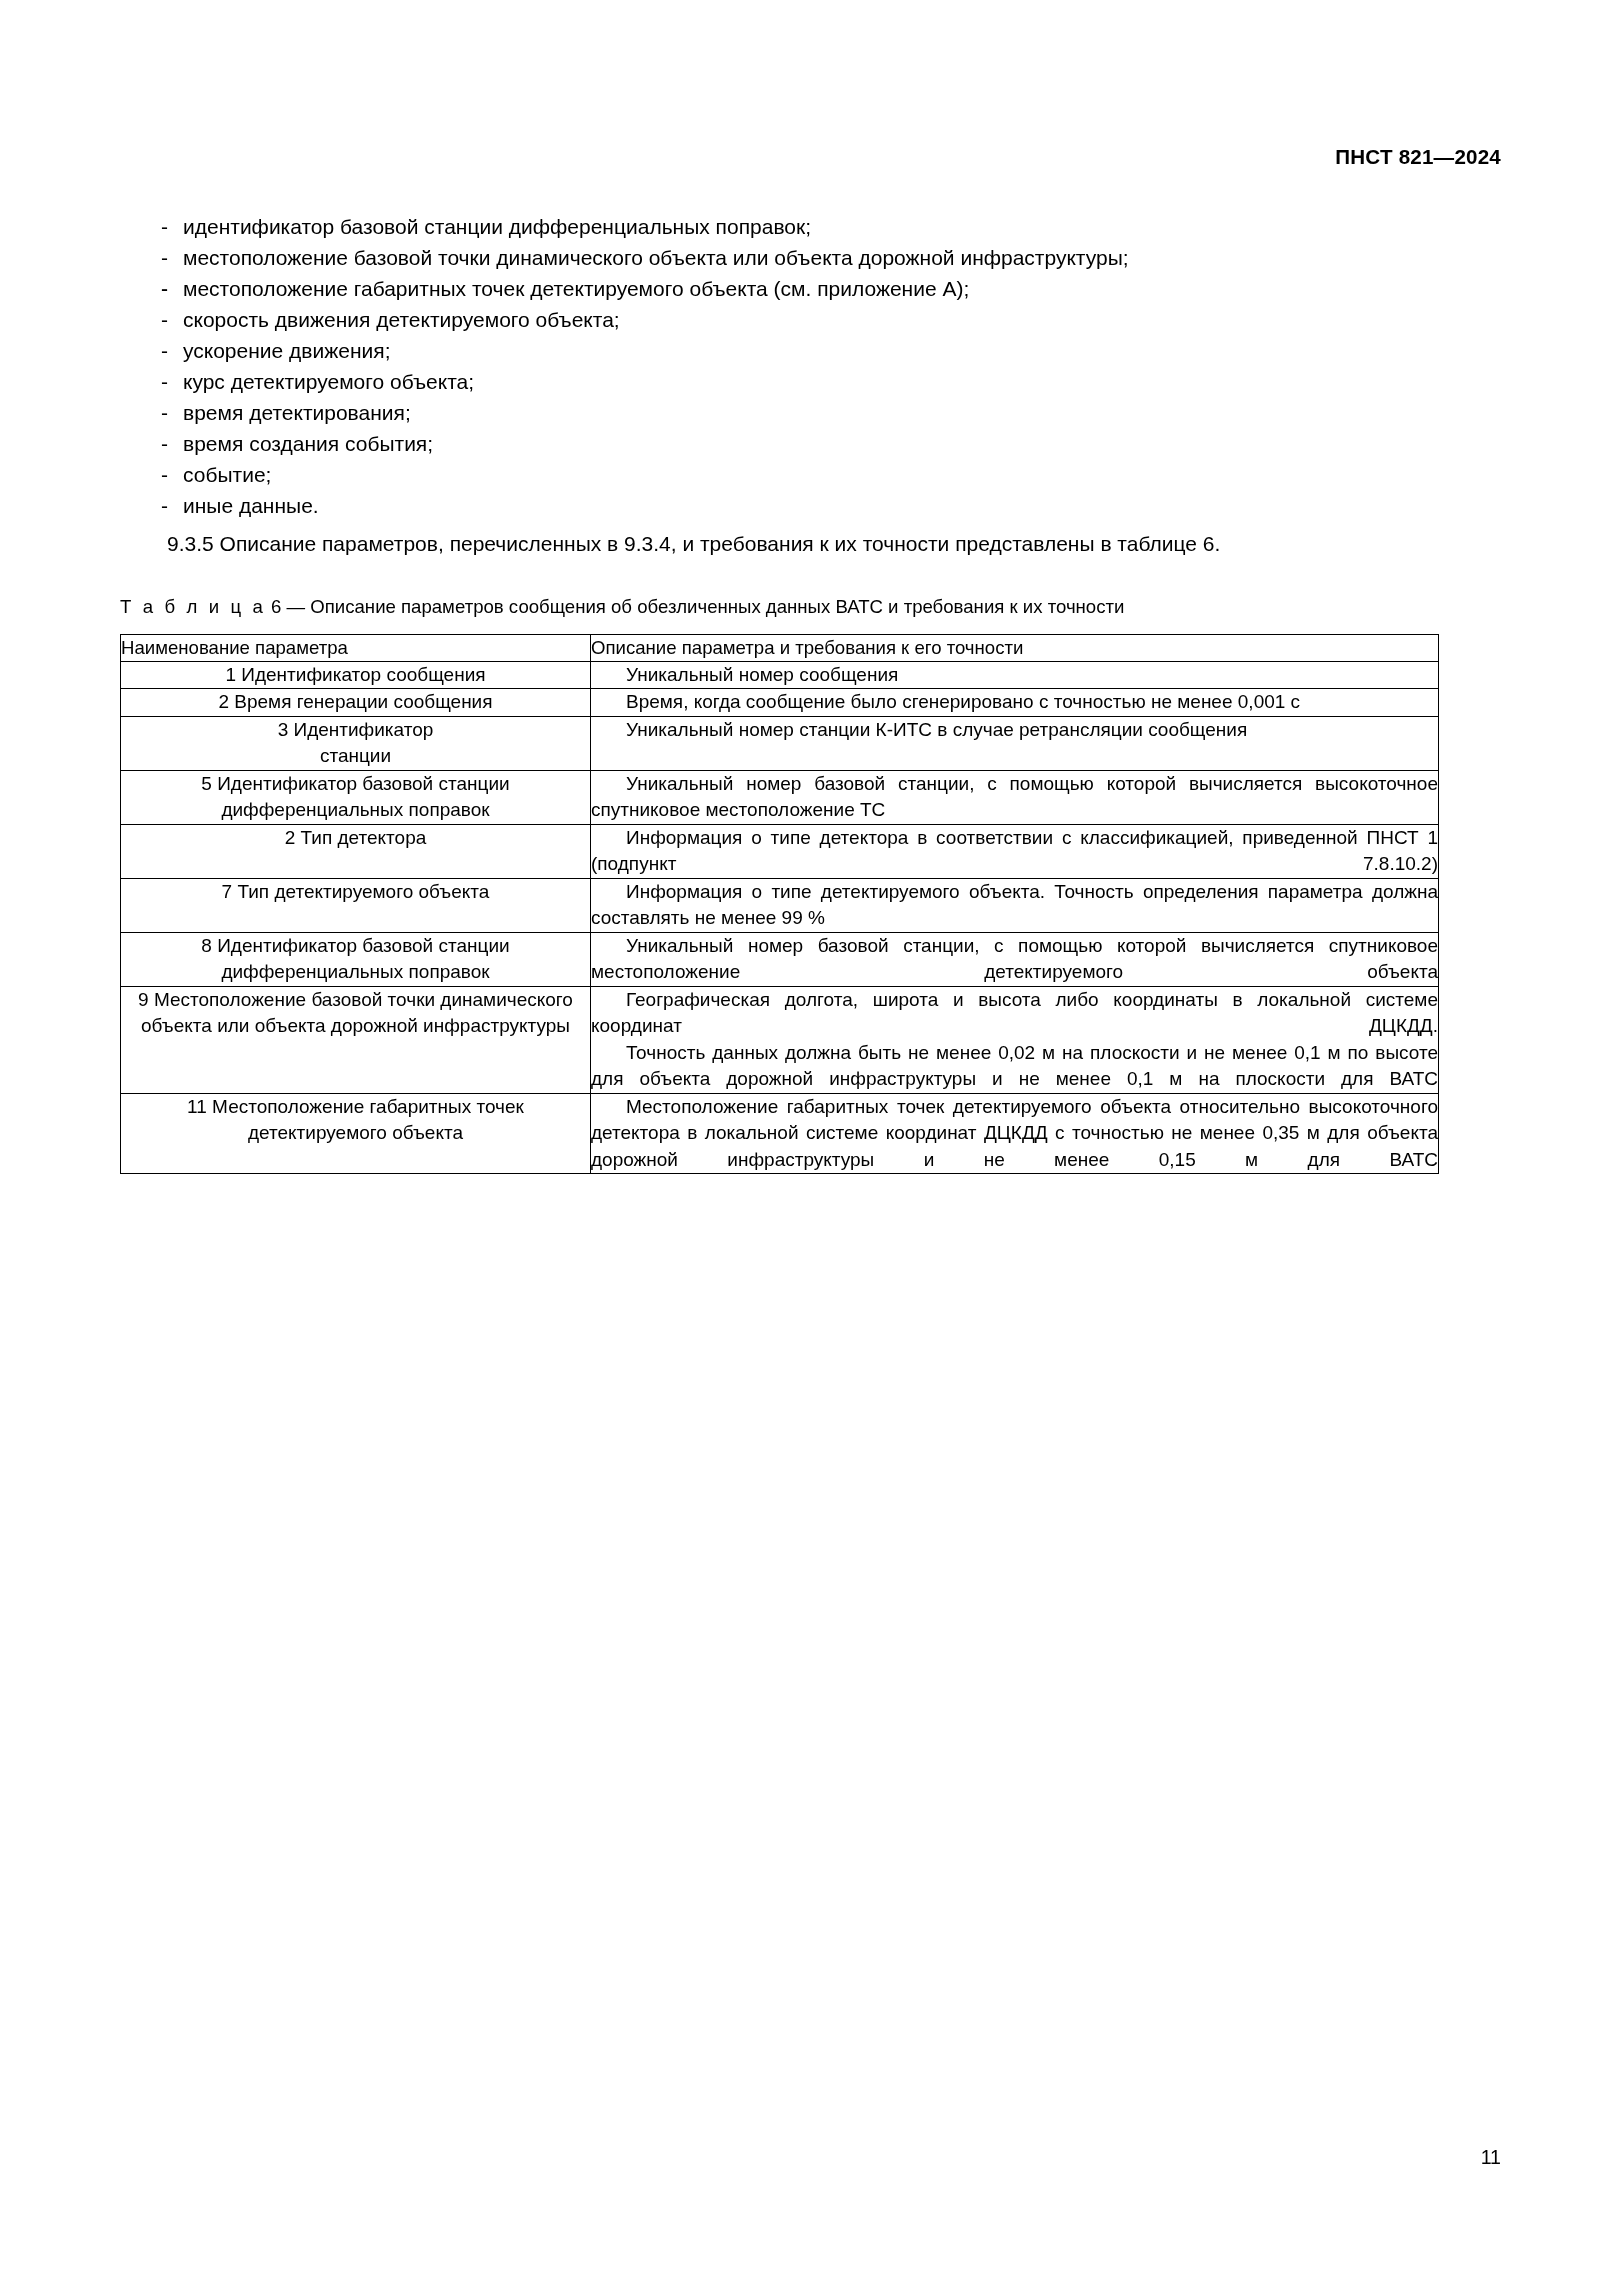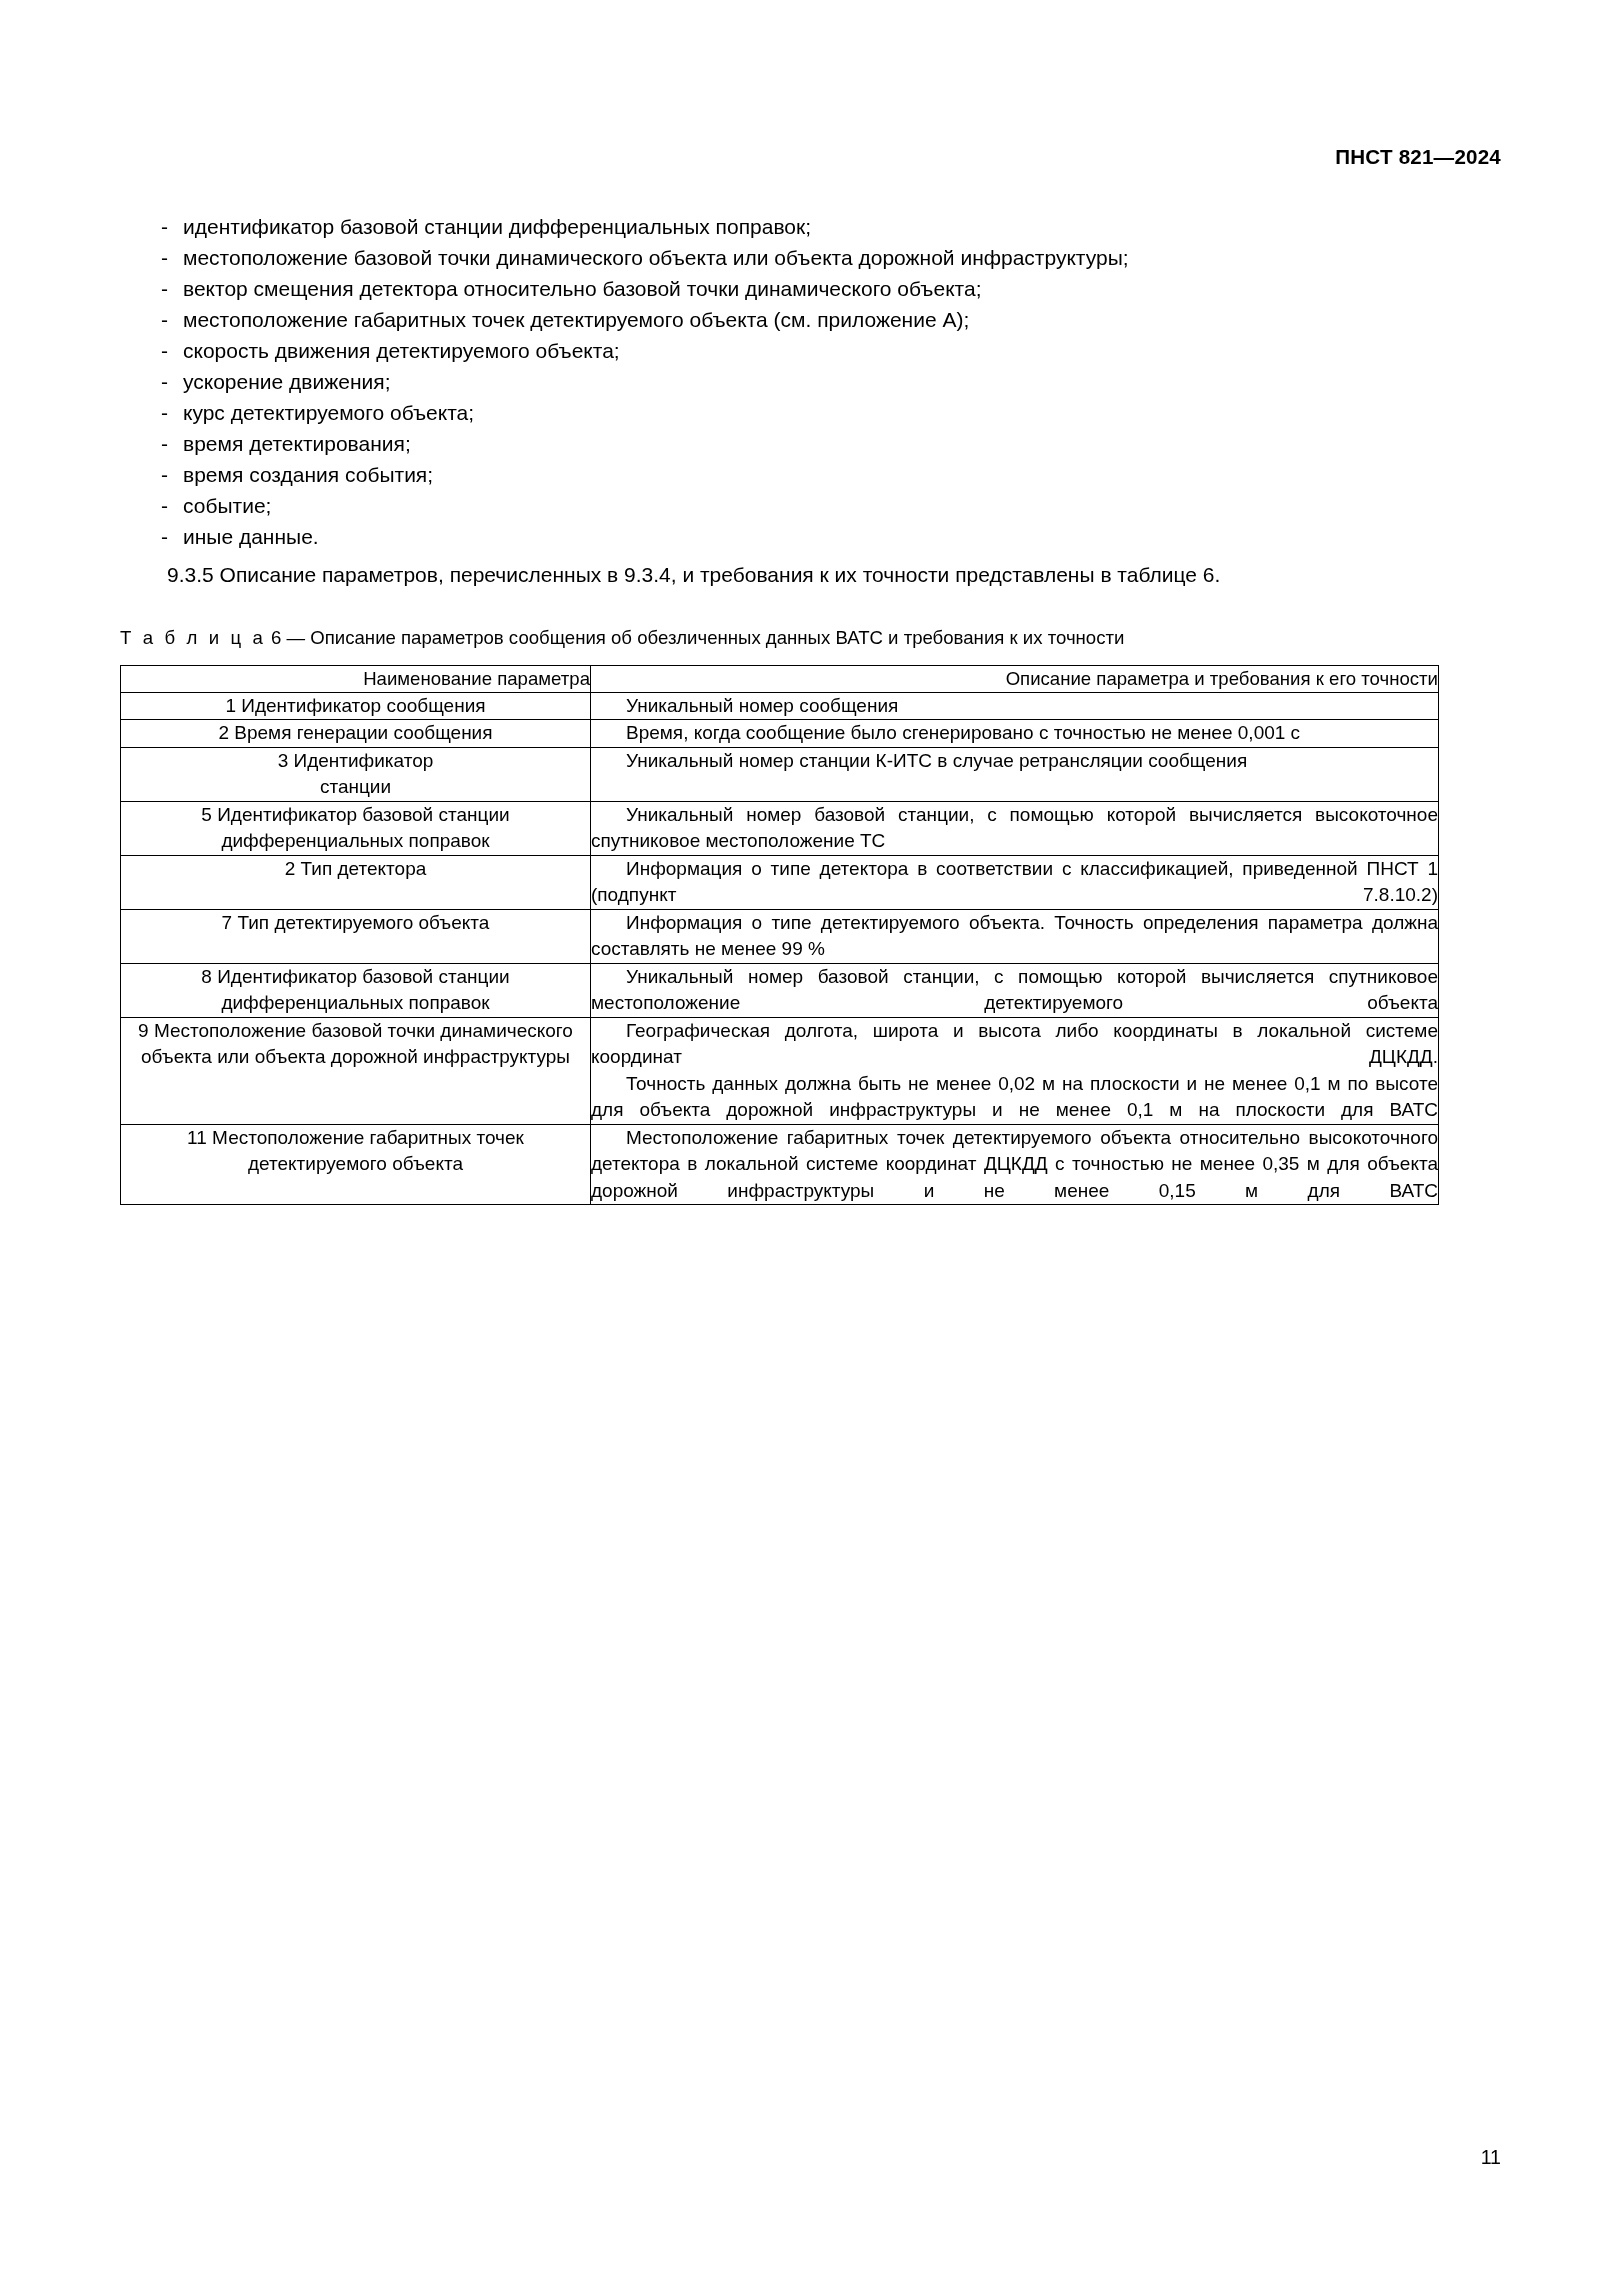--- a/index.html
+++ b/index.html
@@ -77,21 +77,21 @@
   }
   table.main td, table.main th {
     border: 1.5px solid #000000;
     vertical-align: top;
     padding: 0;
   }
   .col-a { width: 470px; }
   .col-b { width: 848px; }
 
   .hdr-cell {
-    text-align: right;
+    text-align: left;
     font-size: 18.6px;
     font-weight: normal;
     padding: 17.6px 9.8px 21.6px 9.8px;
     line-height: 25.5px;
   }
   .cell-name {
     text-align: center;
     font-size: 19px;
     line-height: 26.5px;
     padding: 21.6px 17.6px 23.5px 17.6px;
@@ -127,21 +127,21 @@
 
 <div class="page">
 
   <div class="header">ПНСТ 821—2024</div>
 
   <div class="content">
 
     <ul class="bullet-list">
       <li><span class="dash">-</span><span>идентификатор базовой станции дифференциальных поправок;</span></li>
       <li><span class="dash">-</span><span>местоположение базовой точки динамического объекта или объекта дорожной инфраструктуры;</span></li>
-      <li><span class="dash">-</span><span>вектор смещения детектора относительно базовой точки динамического объекта;</span></li>
+      <li><span class="dash">-</span></li>
       <li><span class="dash">-</span><span>местоположение габаритных точек детектируемого объекта (см. приложение А);</span></li>
       <li><span class="dash">-</span><span>скорость движения детектируемого объекта;</span></li>
       <li><span class="dash">-</span><span>ускорение движения;</span></li>
       <li><span class="dash">-</span><span>курс детектируемого объекта;</span></li>
       <li><span class="dash">-</span><span>время детектирования;</span></li>
       <li><span class="dash">-</span><span>время создания события;</span></li>
       <li><span class="dash">-</span><span>событие;</span></li>
       <li><span class="dash">-</span><span>иные данные.</span></li>
     </ul>
 

